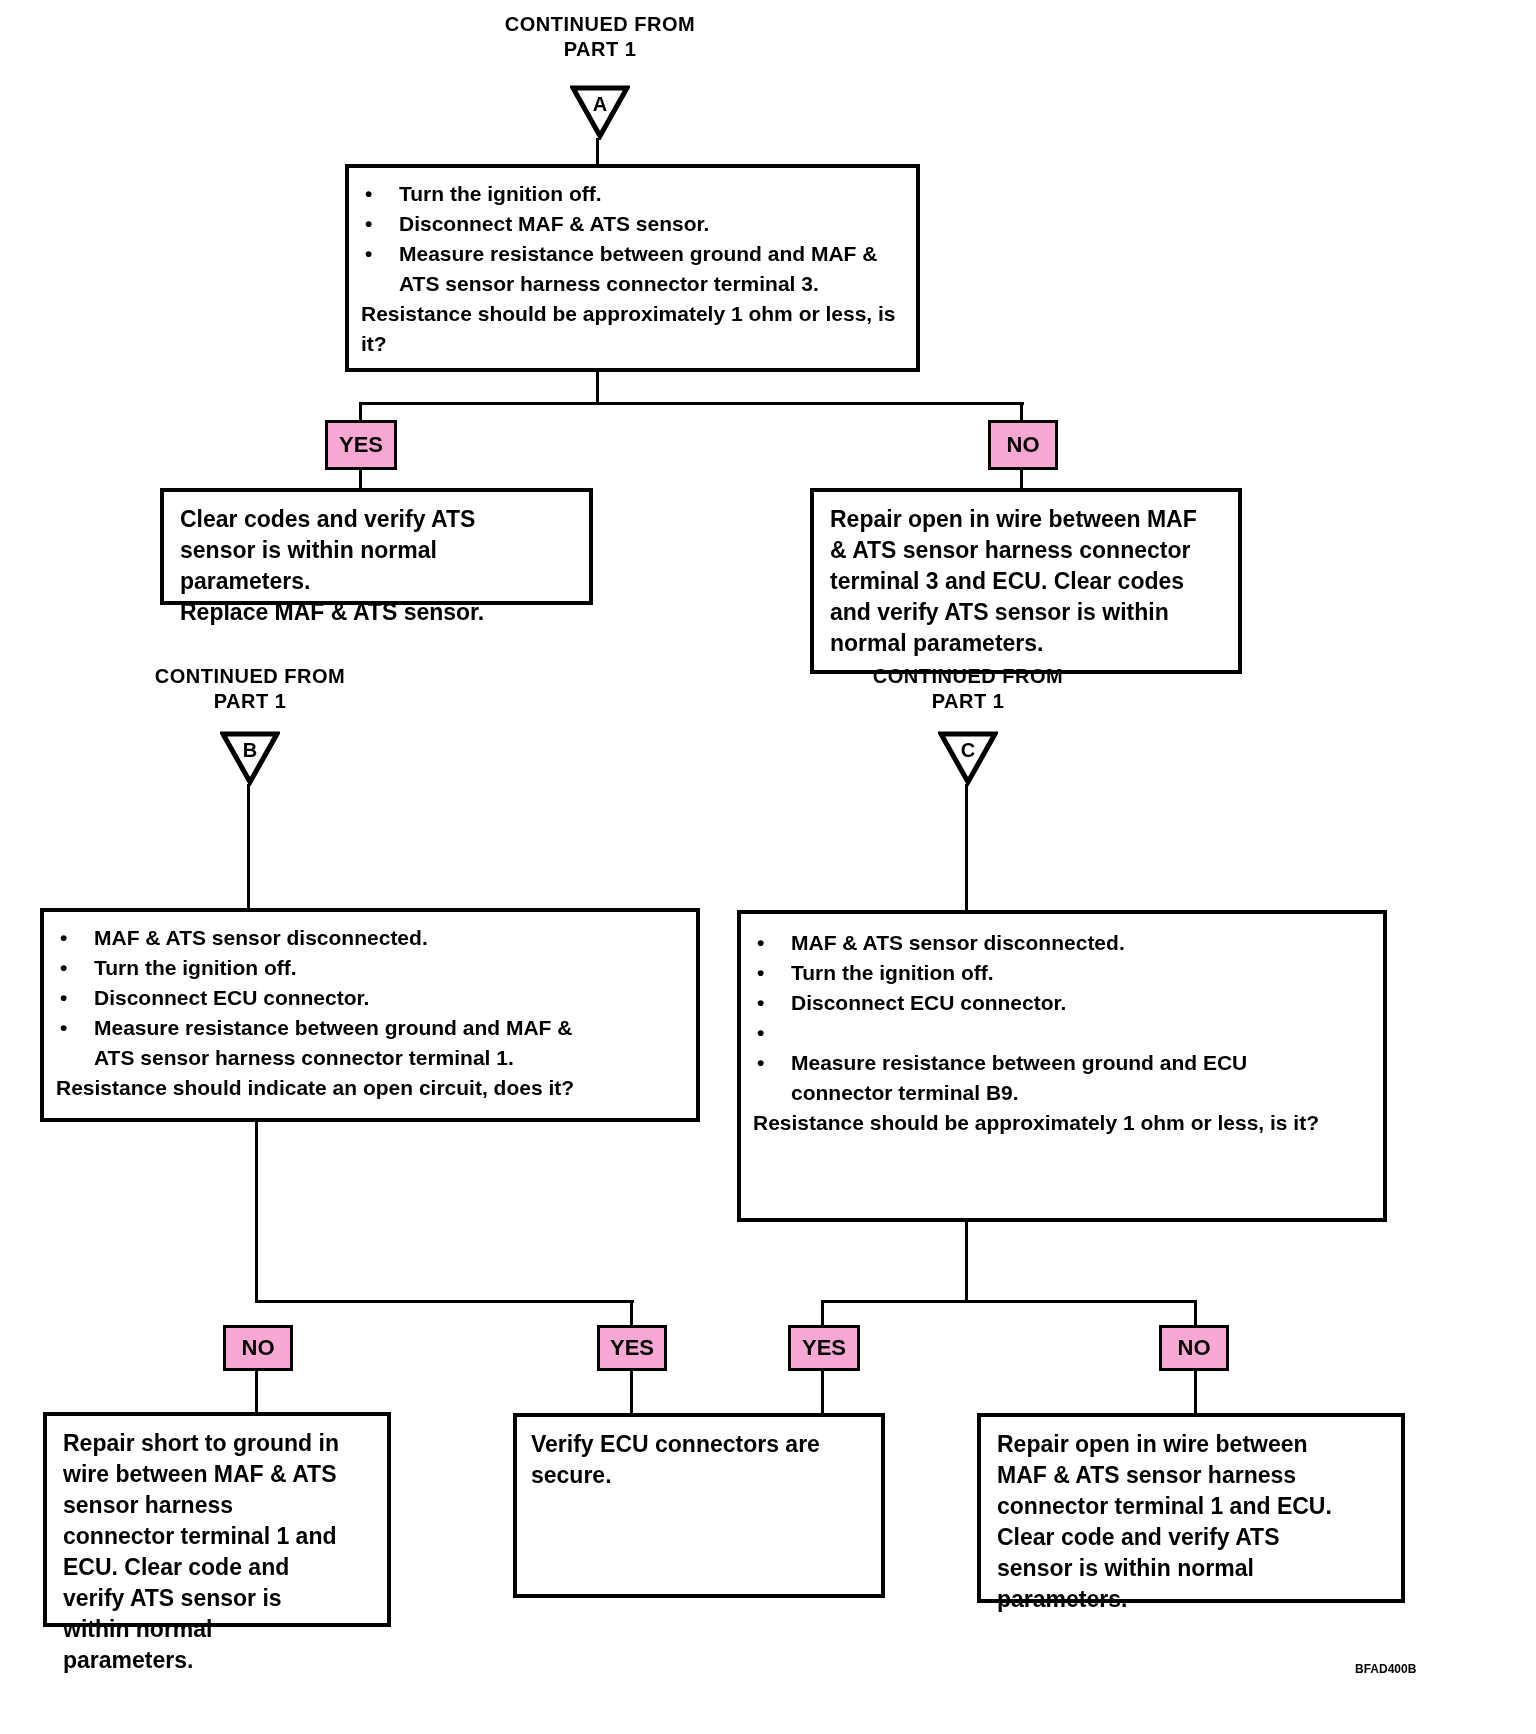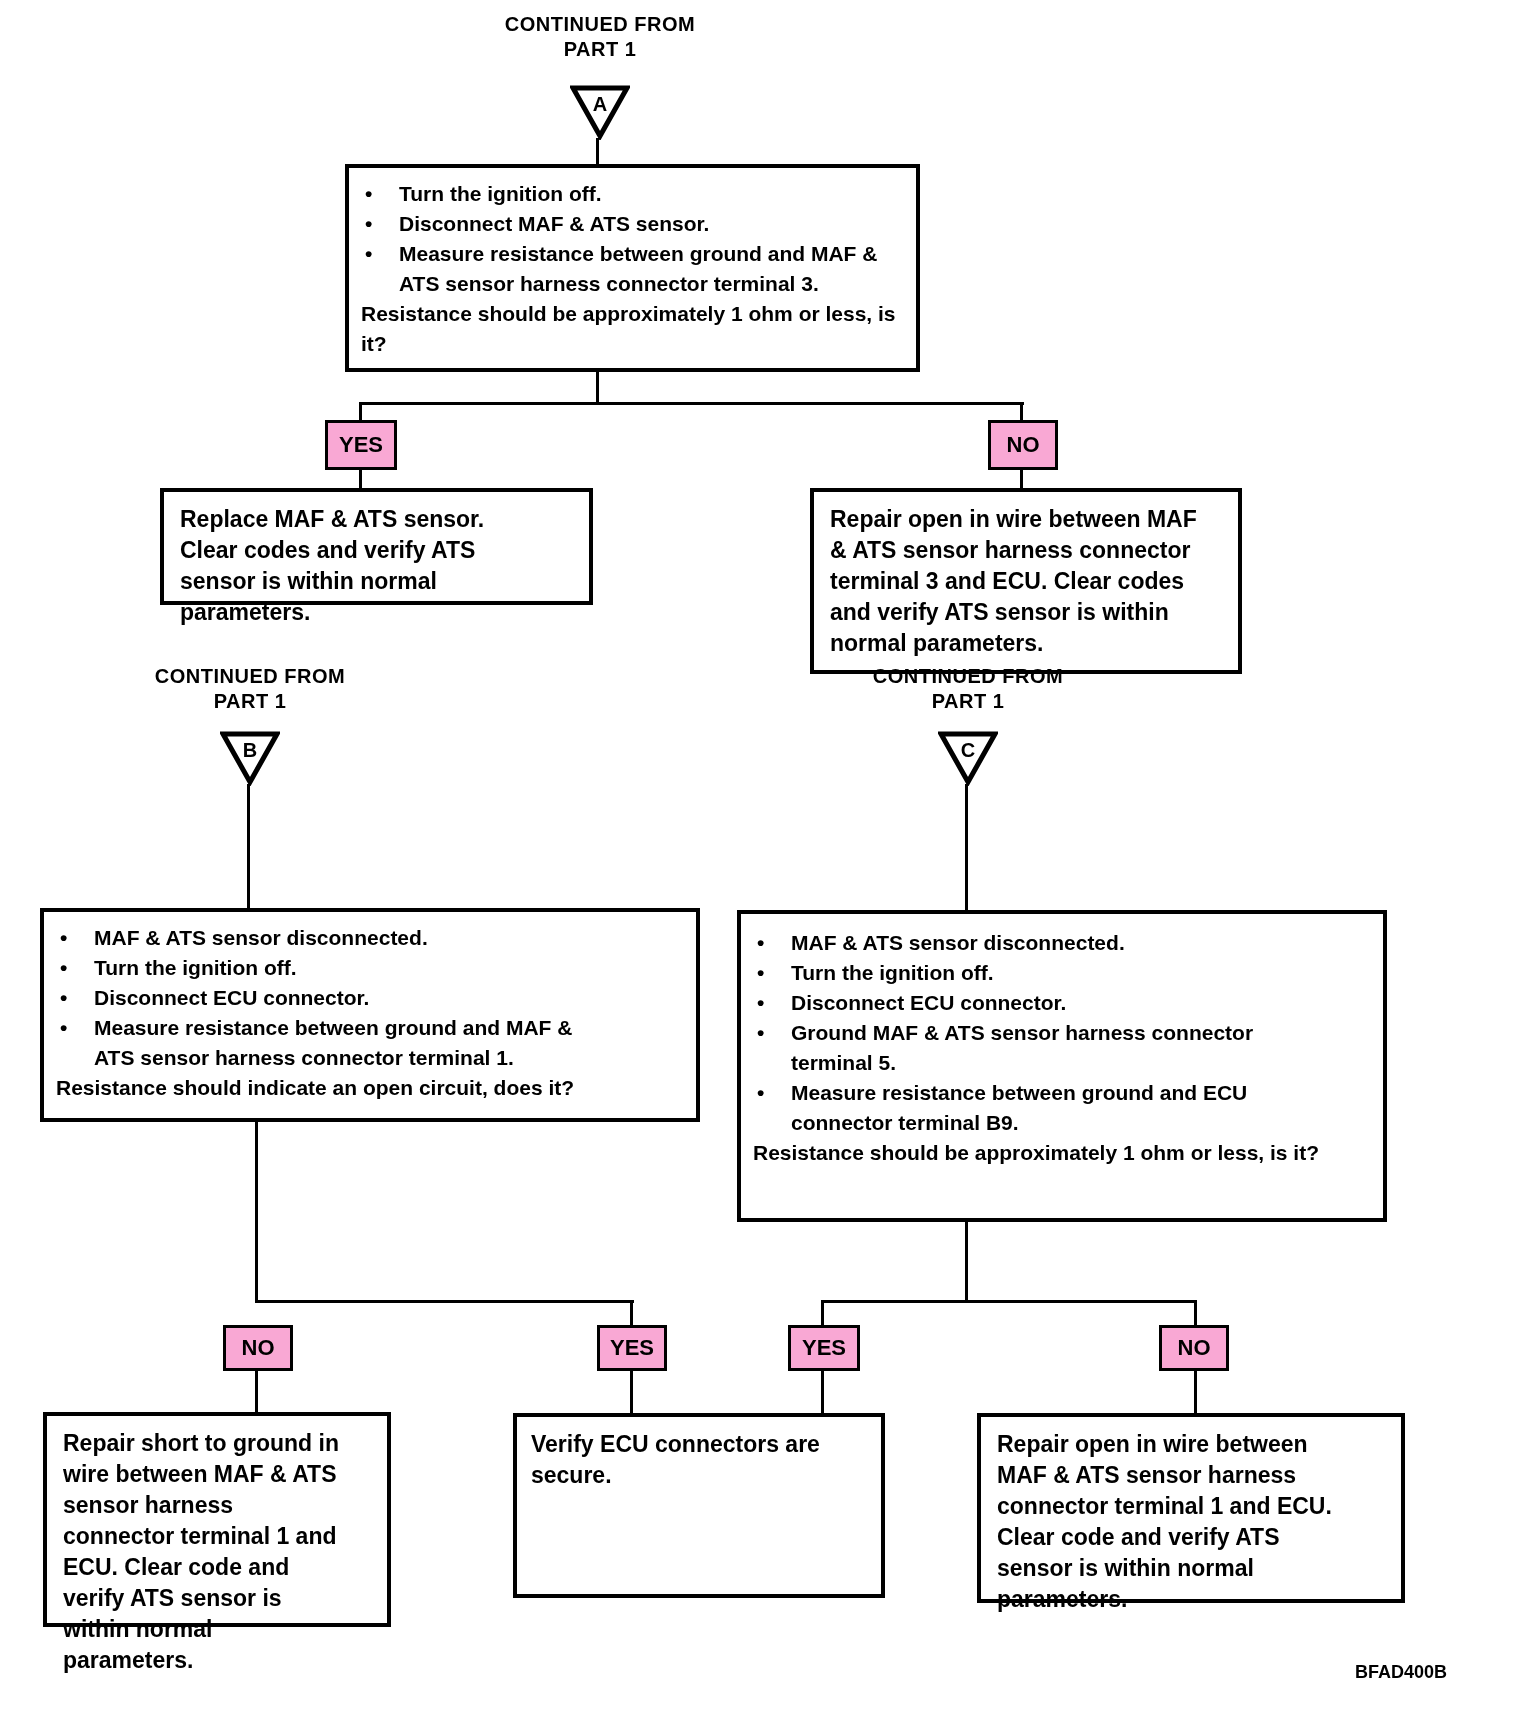--- a/index.html
+++ b/index.html
@@ -13,21 +13,21 @@
   .bullet{display:flex;}
   .dot{width:34px;flex:none;padding-left:4px;}
   .btxt{max-width:510px;}
   .rbox{position:absolute;border:4px solid #000;background:#fff;
         font-size:23px;font-weight:bold;line-height:31px;
         padding:12px 40px 12px 16px;box-sizing:border-box;}
   .lbl{position:absolute;border:3px solid #000;background:#f9a8d4;display:flex;
        align-items:center;justify-content:center;font-size:22px;font-weight:bold;box-sizing:border-box;}
   .tri{position:absolute;}
   .tri text{font-size:20px;font-weight:bold;}
-  .footer{position:absolute;font-size:18px;font-weight:bold;}
+  .footer{position:absolute;font-size:12px;font-weight:bold;}
 </style>
 </head>
 <body>
 
 <div class="abs hdr" style="left:480px;top:12px;width:240px;">
   <div>CONTINUED FROM</div>
   <div>PART 1</div>
 </div>
 
 <svg class="tri" style="left:570px;top:84px;" width="60" height="56" viewBox="0 0 60 56">
@@ -58,22 +58,22 @@
 <div class="vl" style="left:359px;top:402px;width:3px;height:18px;"></div>
 <div class="vl" style="left:1020px;top:402px;width:3px;height:18px;"></div>
 
 <div class="lbl" style="left:325px;top:420px;width:72px;height:50px;">YES</div>
 <div class="lbl" style="left:988px;top:420px;width:70px;height:50px;">NO</div>
 
 <div class="vl" style="left:359px;top:470px;width:3px;height:18px;"></div>
 <div class="vl" style="left:1020px;top:470px;width:3px;height:18px;"></div>
 
 <div class="rbox" style="left:160px;top:488px;width:433px;height:117px;padding-right:34px;">
+  <div>Clear codes and verify ATS sensor is within normal parameters.</div>
   <div>Replace MAF &amp; ATS sensor.</div>
-  <div>Clear codes and verify ATS sensor is within normal parameters.</div>
 </div>
 
 <div class="rbox" style="left:810px;top:488px;width:432px;height:186px;">
   <div>Repair open in wire between MAF &amp; ATS sensor harness connector terminal 3 and ECU. Clear codes and verify ATS sensor is within normal parameters.</div>
 </div>
 
 <div class="abs hdr" style="left:130px;top:664px;width:240px;">
   <div>CONTINUED FROM</div>
   <div>PART 1</div>
 </div>
@@ -143,21 +143,20 @@
   <div class="bullet">
     <span class="dot">•</span>
     <div class="btxt">Turn the ignition off.</div>
   </div>
   <div class="bullet">
     <span class="dot">•</span>
     <div class="btxt">Disconnect ECU connector.</div>
   </div>
   <div class="bullet">
     <span class="dot">•</span>
-    <div class="btxt">Ground MAF &amp; ATS sensor harness connector terminal 5.</div>
   </div>
   <div class="bullet">
     <span class="dot">•</span>
     <div class="btxt">Measure resistance between ground and ECU connector terminal B9.</div>
   </div>
   <div class="note">Resistance should be approximately 1 ohm or less, is it?</div>
 </div>
 
 <div class="vl" style="left:965px;top:1222px;width:3px;height:81px;"></div>
 <div class="hl" style="left:821px;top:1300px;width:376px;height:3px;"></div>

